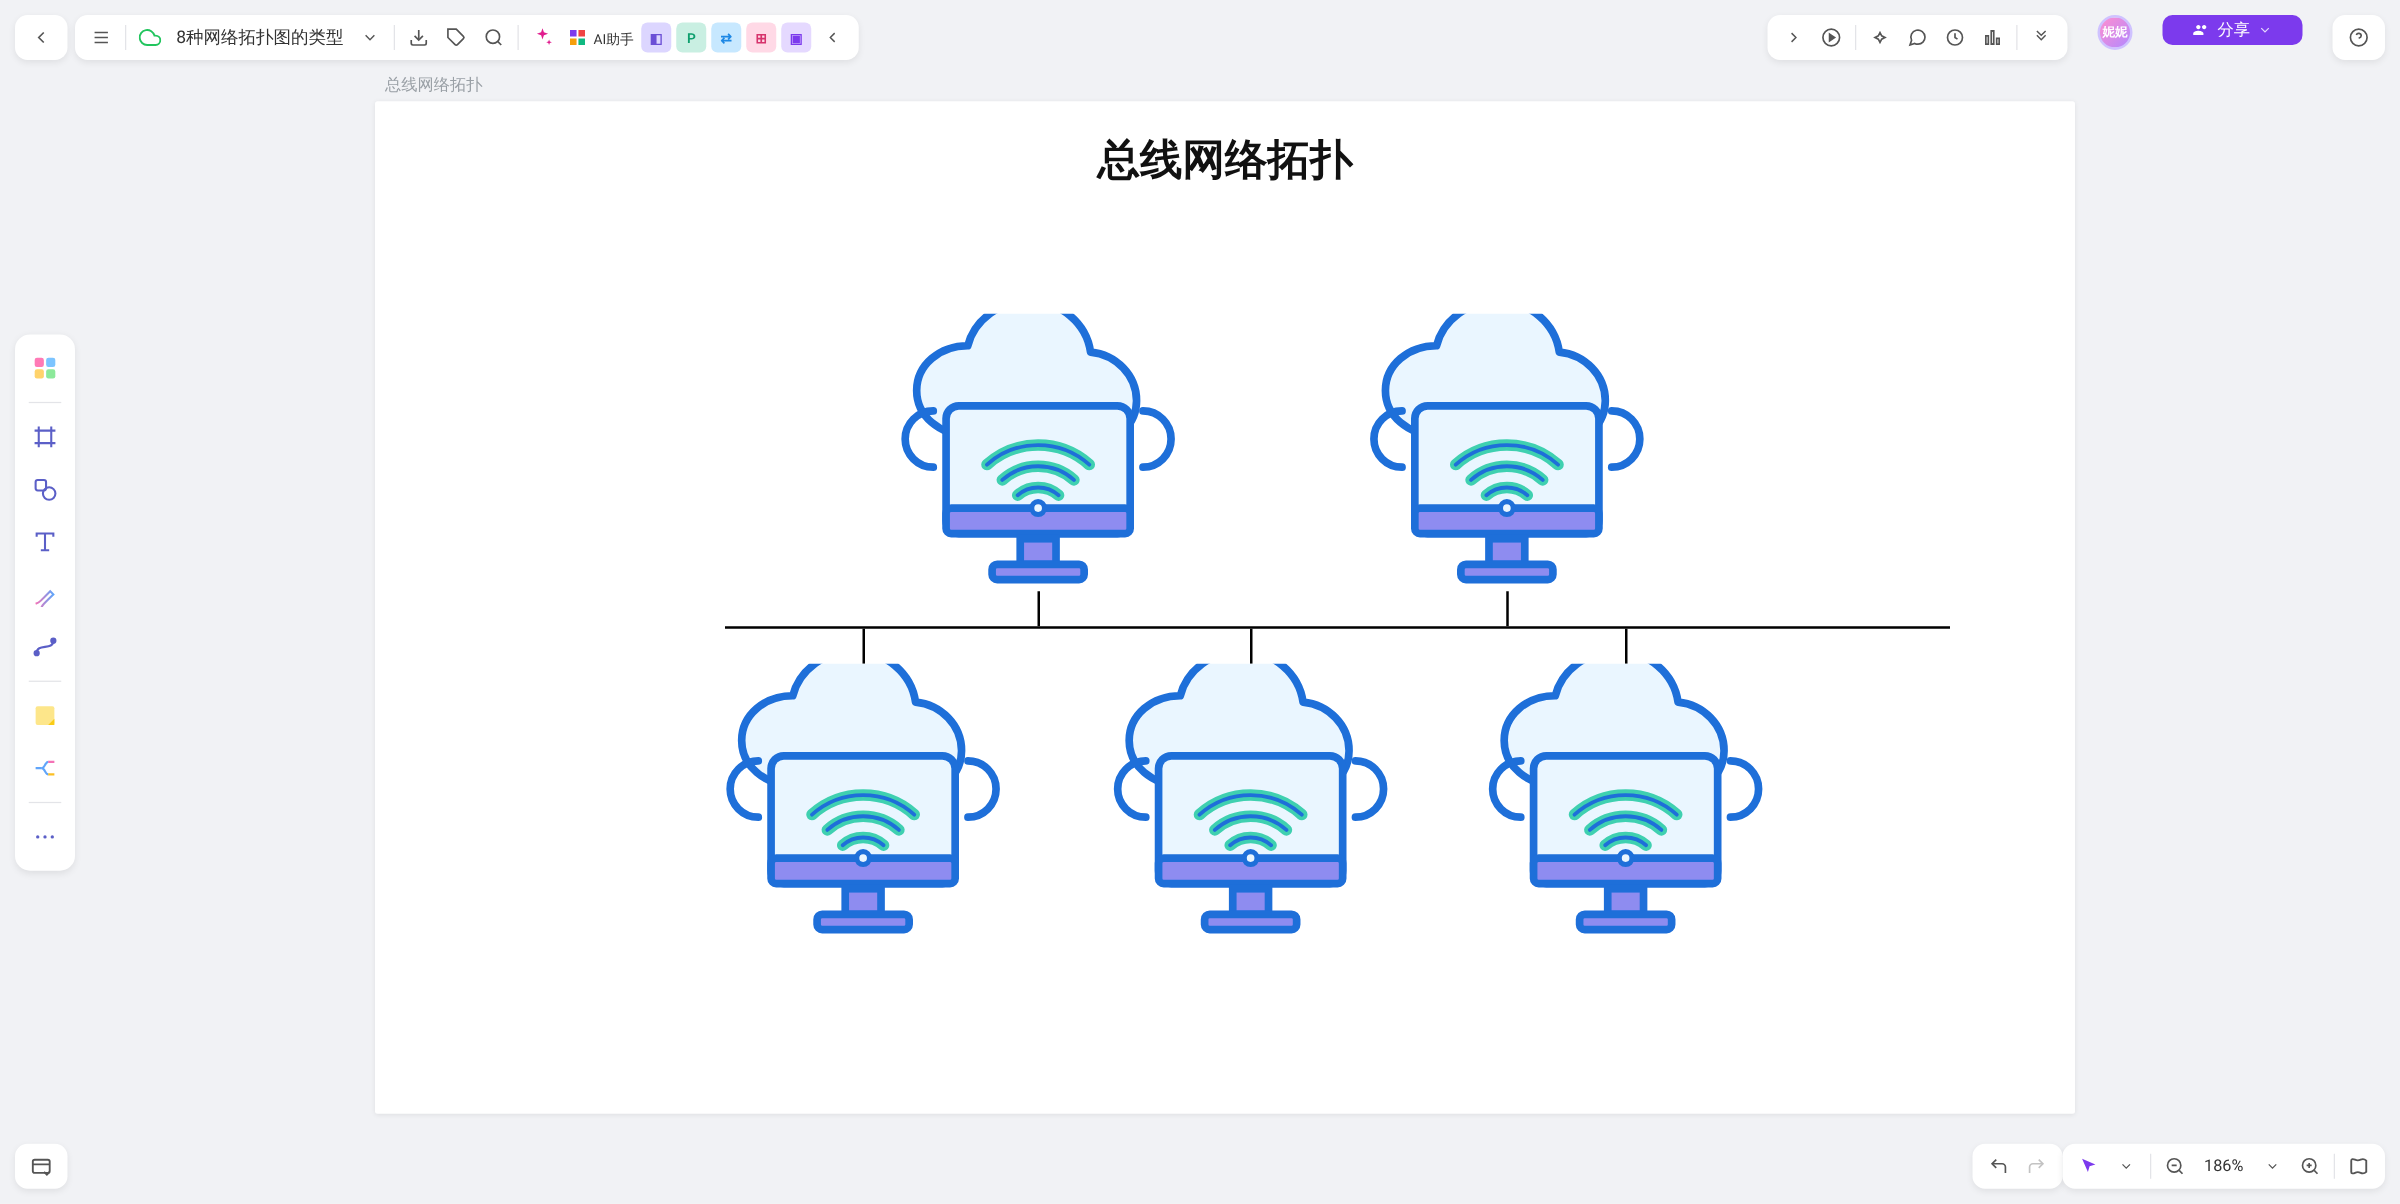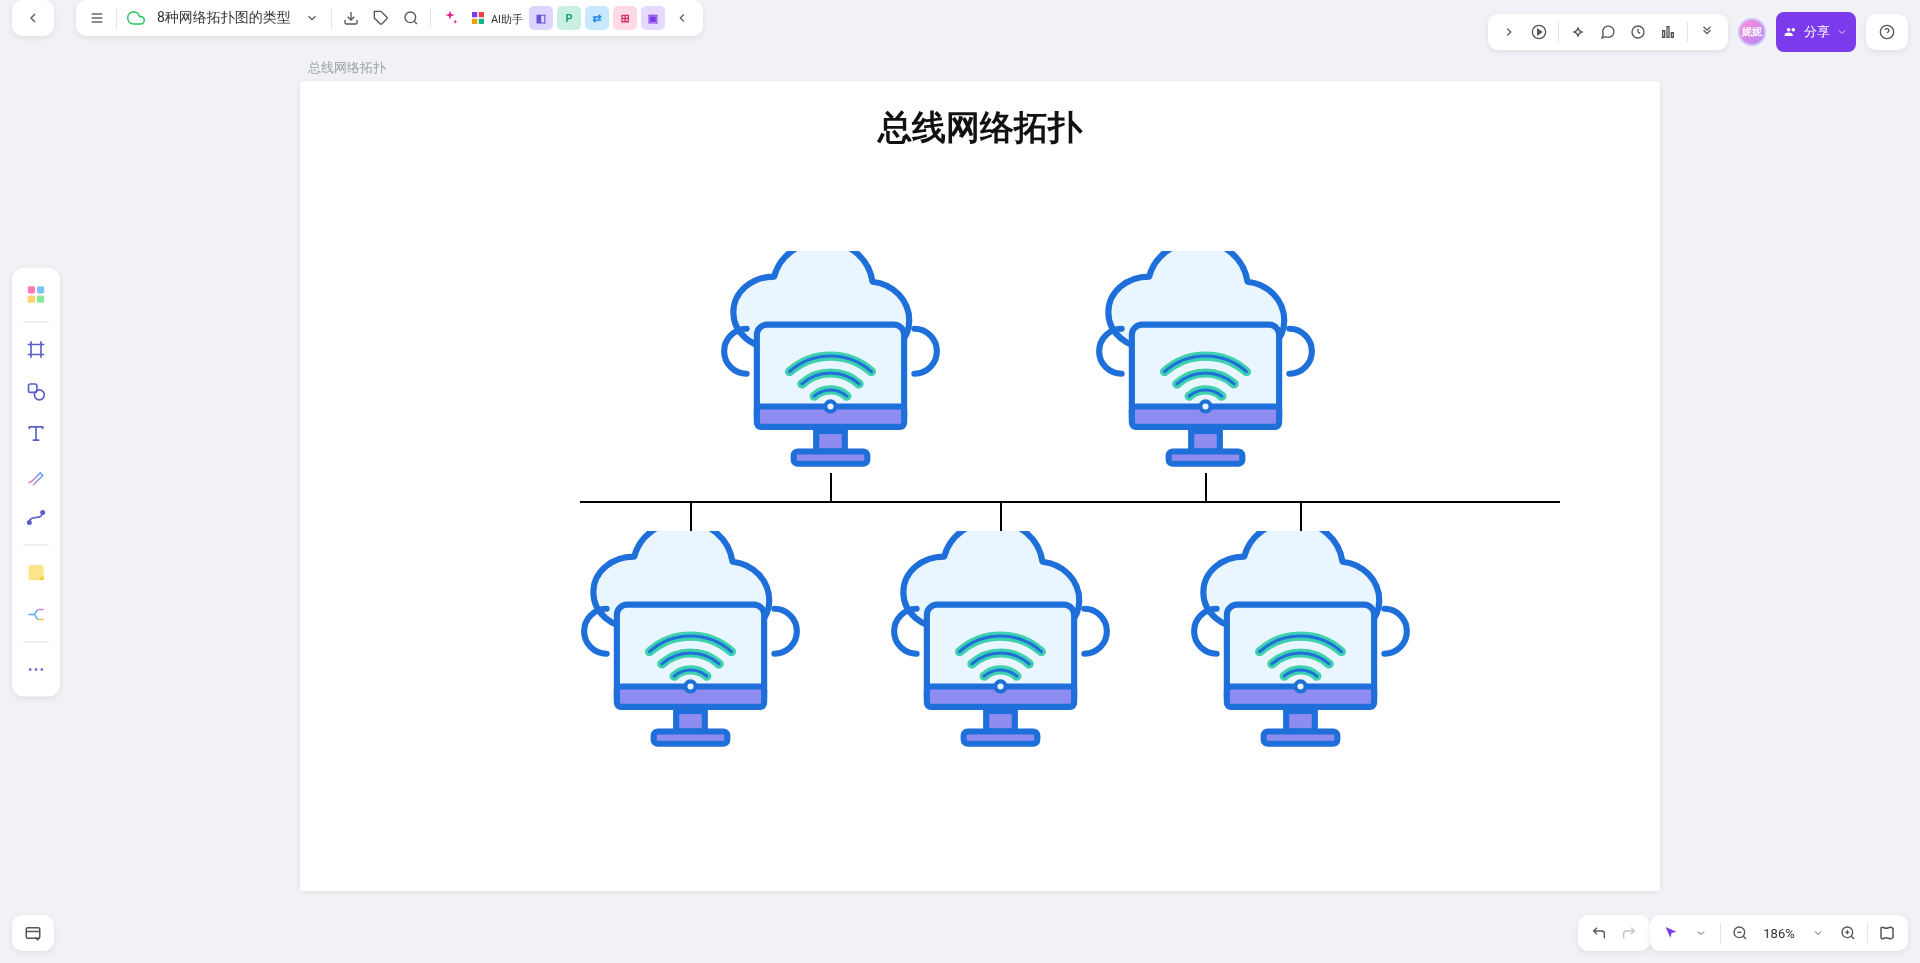--- a/index.html
+++ b/index.html
@@ -10,37 +10,37 @@
   --border:#e3e4e8;
   --accent:#7c3aed;
   --accent-light:#a78bfa;
   --shadow:0 2px 6px rgba(0,0,0,.08);
 }
 *{box-sizing:border-box;font-family:-apple-system,BlinkMacSystemFont,"Segoe UI",Roboto,"Helvetica Neue",Arial,"PingFang SC","Microsoft YaHei",sans-serif}
 html,body{margin:0;height:100%;background:var(--bg);overflow:hidden;color:var(--text)}
 body{width:1920px;height:963px;position:relative}
 
 
-.top-left{position:absolute;top:0;left:12px;display:flex;gap:22px;align-items:center}
+.top-left{position:absolute;top:12px;left:12px;display:flex;gap:6px;align-items:center}
 .pill{background:var(--panel);border-radius:10px;box-shadow:var(--shadow);display:flex;align-items:center;height:36px;padding:0 6px}
 .btn{width:30px;height:30px;display:flex;align-items:center;justify-content:center;border-radius:6px;cursor:pointer;color:#555}
 .sep{width:1px;height:20px;background:var(--border);margin:0 4px}
 .doc-title{font-size:14px;color:#333;padding:0 6px;max-width:180px;white-space:nowrap;overflow:hidden;text-overflow:ellipsis}
 .ai-chip{display:flex;align-items:flex-end;gap:4px;font-size:11px;color:#333;padding:0 4px}
 .mini{width:24px;height:24px;border-radius:5px;display:flex;align-items:center;justify-content:center;font-size:11px;font-weight:600;margin:0 2px}
 .m1{background:#dcd6ff;color:#6b4fd6}
 .m2{background:#c9efe2;color:#0e9f6e}
 .m3{background:#c7e8ff;color:#1e88e5}
 .m4{background:#ffd9e6;color:#d6336c}
 .m5{background:#e5d9ff;color:#7c3aed}
 
 
-.top-right{position:absolute;top:12px;right:12px;display:flex;gap:10px;align-items:center}
+.top-right{position:absolute;top:12px;right:12px;display:flex;gap:24px;}
 .avatar{width:28px;height:28px;border-radius:50%;background:linear-gradient(135deg,#ff8fcf,#b388ff);display:flex;align-items:center;justify-content:center;color:#fff;font-size:10px;font-weight:600;border:2px solid #cfc2ff}
-.share-btn{background:var(--accent);color:#fff;height:40px;border-radius:8px;display:flex;align-items:center;gap:6px;padding:0 8px;font-size:13px;cursor:pointer}
+.share-btn{background:var(--accent);color:#fff;height:24px;border-radius:8px;display:flex;align-items:center;gap:6px;padding:0 24px;font-size:13px;cursor:pointer}
 .share-btn .chev{opacity:.8}
 
 
 .tool-rail{position:absolute;left:12px;top:50%;transform:translateY(-50%);width:48px;background:var(--panel);border-radius:12px;box-shadow:var(--shadow);padding:10px 0;display:flex;flex-direction:column;align-items:center;gap:8px}
 .tool{width:34px;height:34px;border-radius:8px;display:flex;align-items:center;justify-content:center;cursor:pointer;color:#5b5fc7}
 .tool-rail .hr{width:26px;height:1px;background:var(--border);margin:2px 0}
 
 
 .bottom-left{position:absolute;left:12px;bottom:12px}
 

